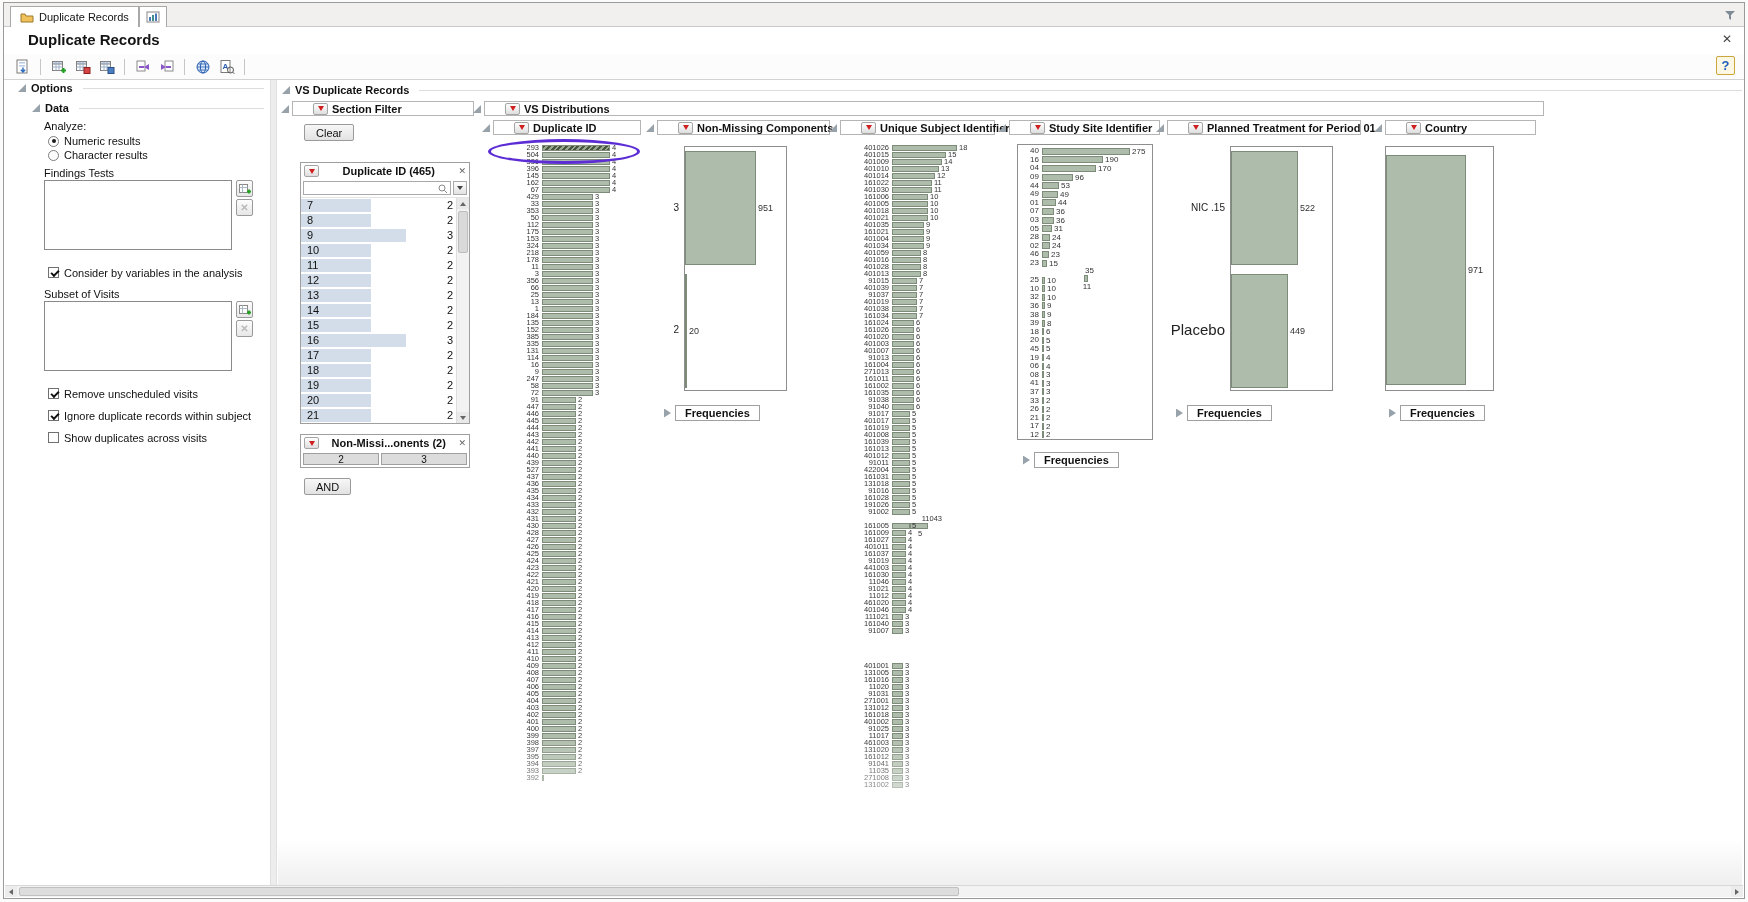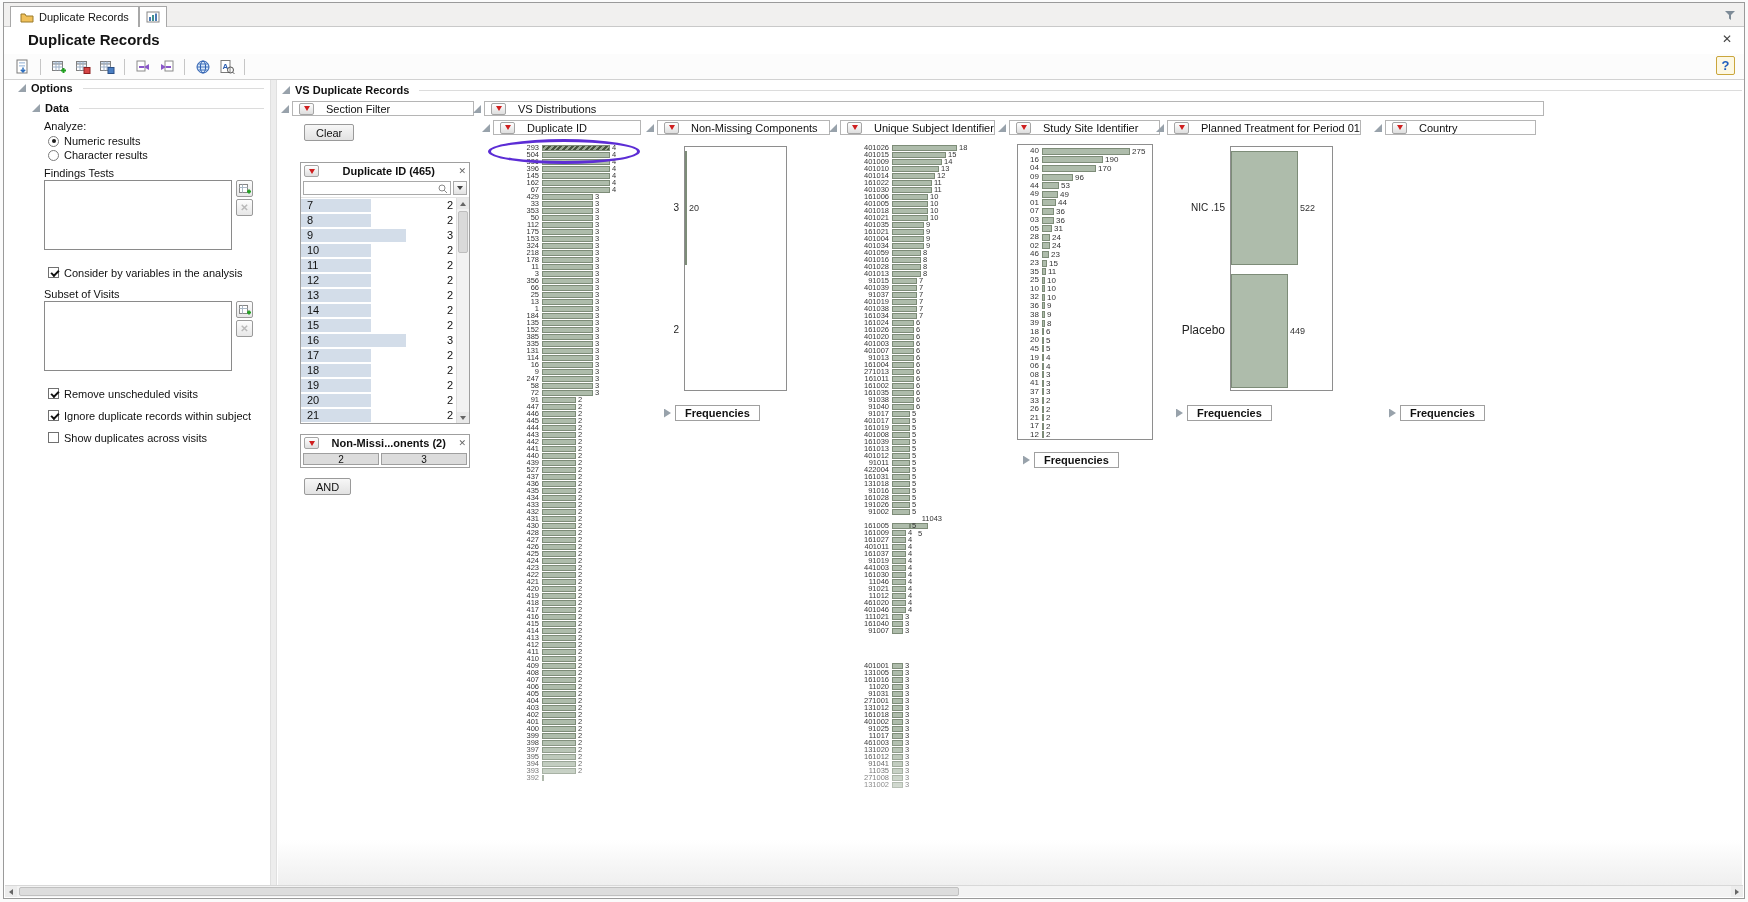--- a/index.html
+++ b/index.html
@@ -32,21 +32,21 @@
 
 
 .sechead{position:absolute;display:flex;align-items:center;gap:5px;font-weight:bold;font-size:11px;white-space:nowrap}
 .sechead:after{content:"";flex:1;height:1px;background:#dcdcdc;margin-left:5px}
 
 
 .rtbtn{width:15px;height:12px;border:1px solid #a5a5a5;background:linear-gradient(#fff,#dedede);display:flex;align-items:center;justify-content:center;border-radius:2px;flex:none}
 .rtri{width:0;height:0;border-left:3.5px solid transparent;border-right:3.5px solid transparent;border-top:5px solid #cf1f1f}
 
 
-.hbox{position:absolute;height:15px;border:1px solid #b5b5b5;background:#fff;display:flex;align-items:center;gap:12px;padding:0 6px;font-weight:normal;font-size:11px;white-space:nowrap}
+.hbox{position:absolute;height:15px;border:1px solid #b5b5b5;background:#fff;display:flex;align-items:center;gap:4px;padding:0 20px;font-weight:bold;font-size:11px;white-space:nowrap}
 .hbox .disc{position:absolute;left:-12px;top:3px}
 
 
 .optlabel{position:absolute;font-size:11px;white-space:nowrap}
 .radio{position:absolute;display:flex;align-items:center;gap:5px}
 .rb{width:11px;height:11px;border:1px solid #7c7c7c;border-radius:50%;background:#fff;position:relative;flex:none}
 .radio.sel .rb:after{content:"";position:absolute;left:2.5px;top:2.5px;width:4px;height:4px;border-radius:50%;background:#1c1c1c}
 .cbrow{position:absolute;display:flex;align-items:flex-start;gap:5px;line-height:12px;white-space:nowrap}
 .cb{width:11px;height:11px;border:1px solid #707070;background:#fff;position:relative;flex:none}
 .cbrow.checked .cb:after{content:"";position:absolute;left:1.5px;top:1.5px;width:6px;height:3px;border-left:2px solid #101010;border-bottom:2px solid #101010;transform:rotate(-45deg)}
@@ -932,20 +932,24 @@
         </div>
       <div class="ellipse" style="left:210px;top:59px;width:152px;height:25px"></div>
 
       <div class="blockhist" id="nmc-block" style="left:392px;top:66px">
         <div class="blabels" style="width: 14px;">
             <div class="blab" style="height: 122.5px; font-size: 10px;">3</div>
             <div class="blab" style="height: 122.5px; font-size: 10px;">2</div>
           </div>
         <div class="bframe" style="width: 103px; height: 245px;">
             <div class="bbar-row" style="height: 122.5px;">
+              <div class="bbar" style="width: 71px; height: 114px;"></div>
+              <span class="bval">951</span>
+            </div>
+            <div class="bbar-row" style="height: 122.5px;">
               <div class="bbar" style="width: 2px; height: 114px;"></div>
               <span class="bval">20</span>
             </div>
           </div>
       </div>
       <div class="freq" style="left:386px;top:325px">
           <span class="disc-closed"></span>
           <span class="box">Frequencies</span>
         </div>
 
@@ -1457,21 +1461,21 @@
             <div class="hrow" style="height: 8.6px;">
               <span class="hlab" style="width: 22px; font-size: 8px;">46</span>
               <div class="hbar" style="width: 7px; height: 7px;"></div>
               <span class="hval" style="font-size: 8px;">23</span>
             </div>
             <div class="hrow" style="height: 8.6px;">
               <span class="hlab" style="width: 22px; font-size: 8px;">23</span>
               <div class="hbar" style="width: 5px; height: 7px;"></div>
               <span class="hval" style="font-size: 8px;">15</span>
             </div>
-            <div class="hrow" style="height: 8.6px;">
+            <div class="hrow" style="height: 8.6px; flex-direction: column;">
               <span class="hlab" style="width: 22px; font-size: 8px;">35</span>
               <div class="hbar" style="width: 4px; height: 7px;"></div>
               <span class="hval" style="font-size: 8px;">11</span>
             </div>
             <div class="hrow" style="height: 8.6px;">
               <span class="hlab" style="width: 22px; font-size: 8px;">25</span>
               <div class="hbar" style="width: 3px; height: 7px;"></div>
               <span class="hval" style="font-size: 8px;">10</span>
             </div>
             <div class="hrow" style="height: 8.6px;">
@@ -1567,39 +1571,45 @@
           </div>
         </div>
       <div class="freq" style="left:745px;top:372px">
           <span class="disc-closed"></span>
           <span class="box">Frequencies</span>
         </div>
 
       <div class="blockhist" id="trt-block" style="left:889px;top:66px">
         <div class="blabels" style="width: 63px;">
             <div class="blab" style="height: 122.5px; font-size: 10px;">NIC .15</div>
-            <div class="blab" style="height: 122.5px; font-size: 12px;">Placebo</div>
+            <div class="blab" style="height: 122.5px; font-size: 15px;">Placebo</div>
           </div>
         <div class="bframe" style="width: 103px; height: 245px;">
             <div class="bbar-row" style="height: 122.5px;">
               <div class="bbar" style="width: 67px; height: 114px;"></div>
               <span class="bval">522</span>
             </div>
             <div class="bbar-row" style="height: 122.5px;">
               <div class="bbar" style="width: 57px; height: 114px;"></div>
               <span class="bval">449</span>
             </div>
           </div>
       </div>
       <div class="freq" style="left:898px;top:325px">
           <span class="disc-closed"></span>
           <span class="box">Frequencies</span>
         </div>
 
       <div class="blockhist" id="country-block" style="left:1107px;top:66px">
+        <div class="bframe" style="width: 109px; height: 245px;">
+            <div class="bbar-row" style="height: 245px;">
+              <div class="bbar" style="width: 80px; height: 230px;"></div>
+              <span class="bval">971</span>
+            </div>
+          </div>
       </div>
       <div class="freq" style="left:1111px;top:325px">
           <span class="disc-closed"></span>
           <span class="box">Frequencies</span>
         </div>
 
       <div class="fade"></div>
     </div>
   </div>
 

